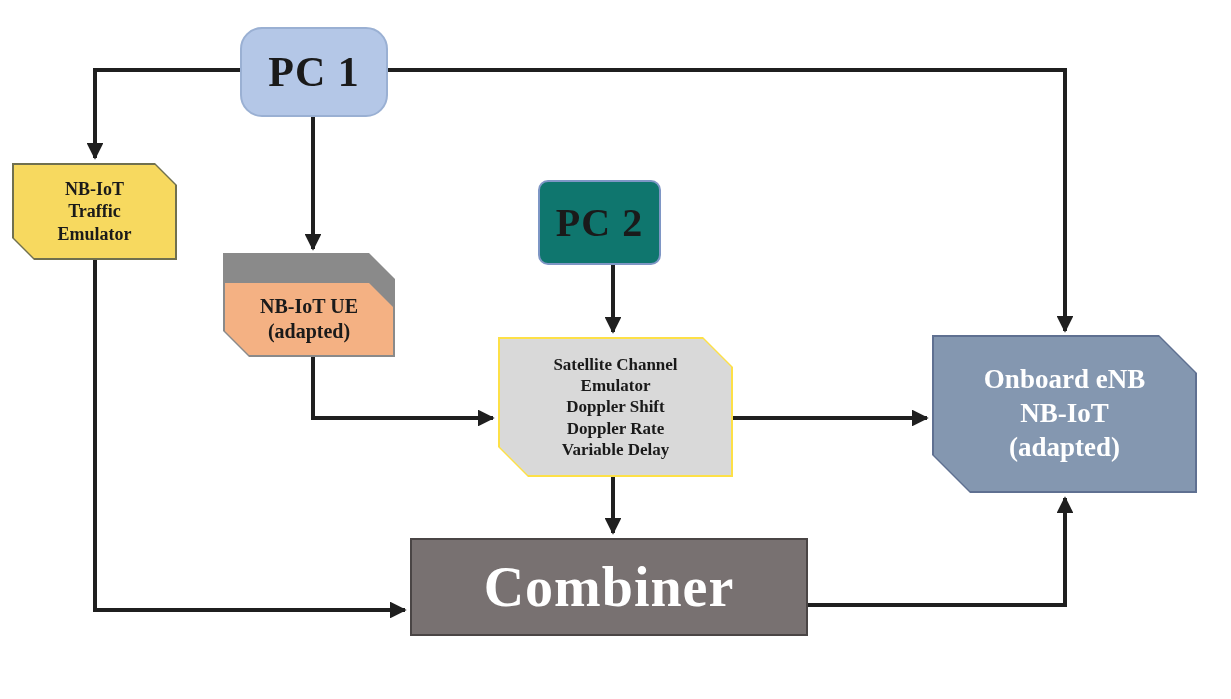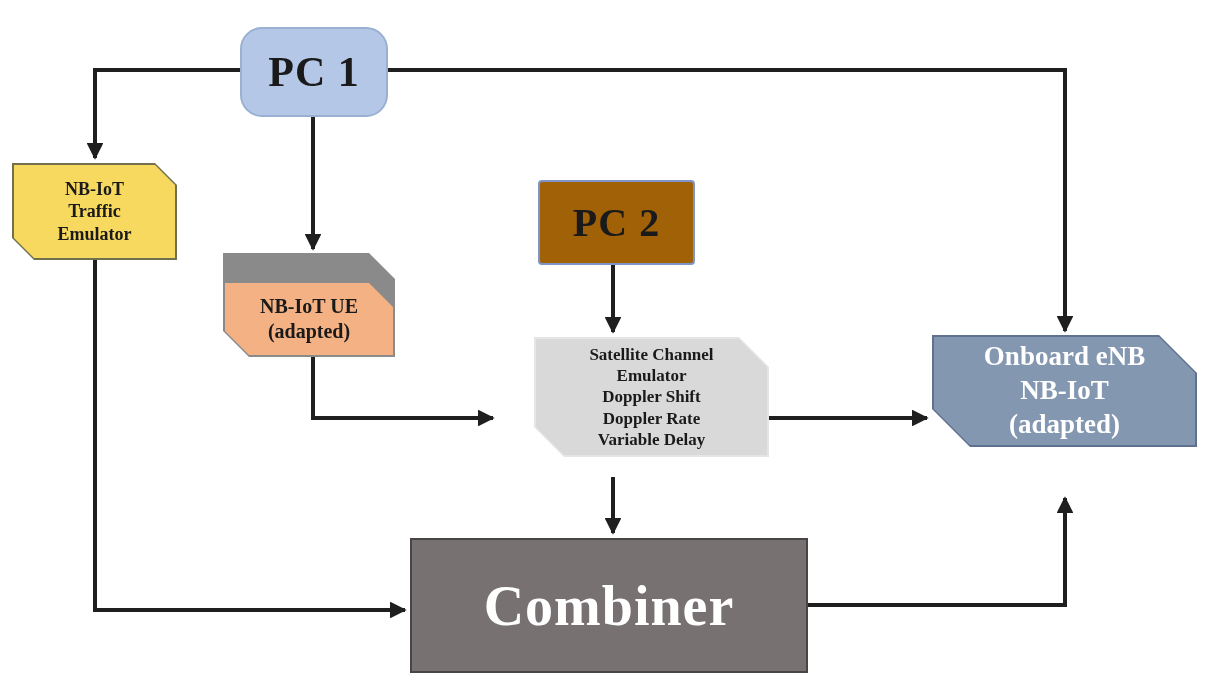--- a/index.html
+++ b/index.html
@@ -42,24 +42,24 @@
     border-radius: 22px;
   }
   #pc1 {
     left: 240px; top: 27px; width: 148px; height: 90px;
     background: #b4c7e7;
     border: 2px solid #9ab0d3;
     font-size: 42px;
     letter-spacing: 1px;
   }
   #pc2 {
-    left: 538px; top: 180px; width: 157px; height: 85px;
-    background: #a16207;
+    left: 538px; top: 180px; width: 123px; height: 85px;
+    background: #0f766e;
     border: 2px solid #7e96c5;
-    border-radius: 4px;
+    border-radius: 10px;
     font-size: 40px;
     letter-spacing: 1px;
   }
   
   .card {
     clip-path: polygon(
       0 0,
       calc(100% - var(--s)) 0,
       100% var(--s),
       100% 100%,
@@ -90,34 +90,33 @@
     background: #70704f;
   }
   #traffic .card-inner { background: #f7d95f; font-size: 18px; }
   #ue {
     left: 223px; top: 253px; width: 172px; height: 104px;
     --s: 26px; --si: 24px;
     background: #8a8a8a;
   }
   #ue .card-inner { background: #f4b183; font-size: 20px; margin-top: 28px; }
   #satellite {
-    left: 498px; top: 337px; width: 235px; height: 120px;
+    left: 498px; top: 337px; width: 235px; height: 140px;
     --s: 30px; --si: 28px;
-    background: #e5e5e5;
-    margin-left: 36px;
+    background: #fde047;
   }
   #satellite .card-inner { background: #d9d9d9; font-size: 17px; }
   #enb {
-    left: 932px; top: 335px; width: 265px; height: 112px;
+    left: 932px; top: 335px; width: 265px; height: 158px;
     --s: 38px; --si: 36px;
     background: #5f7091;
   }
   #enb .card-inner { background: #8497b0; color: #ffffff; font-size: 27px; }
   #combiner {
-    left: 410px; top: 538px; width: 398px; height: 135px;
+    left: 410px; top: 538px; width: 398px; height: 98px;
     background: #787171;
     border: 2px solid #4a4545;
     color: #ffffff;
     font-size: 56px;
     letter-spacing: 1px;
     text-align: center;
   }
 </style>
 </head>
 <body>

